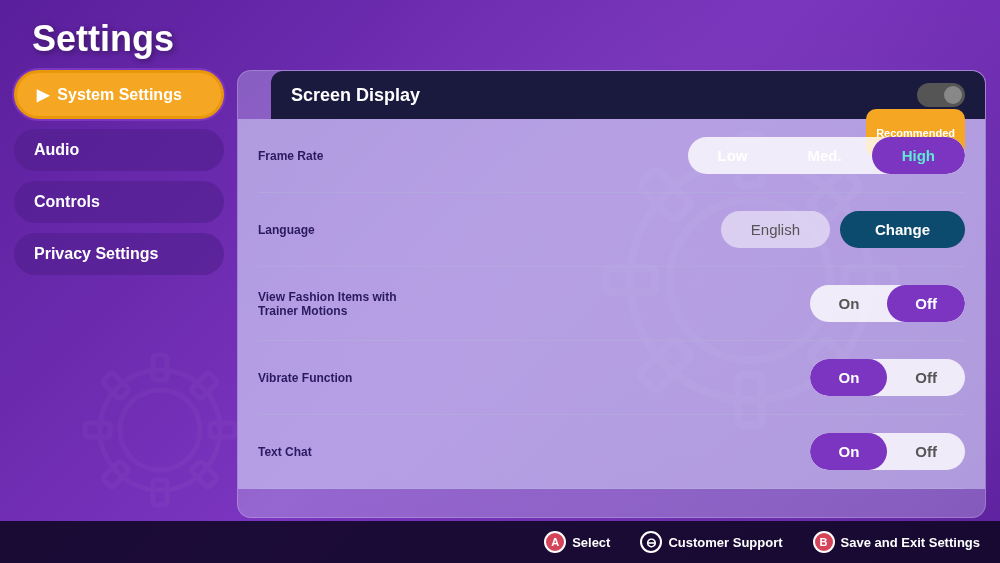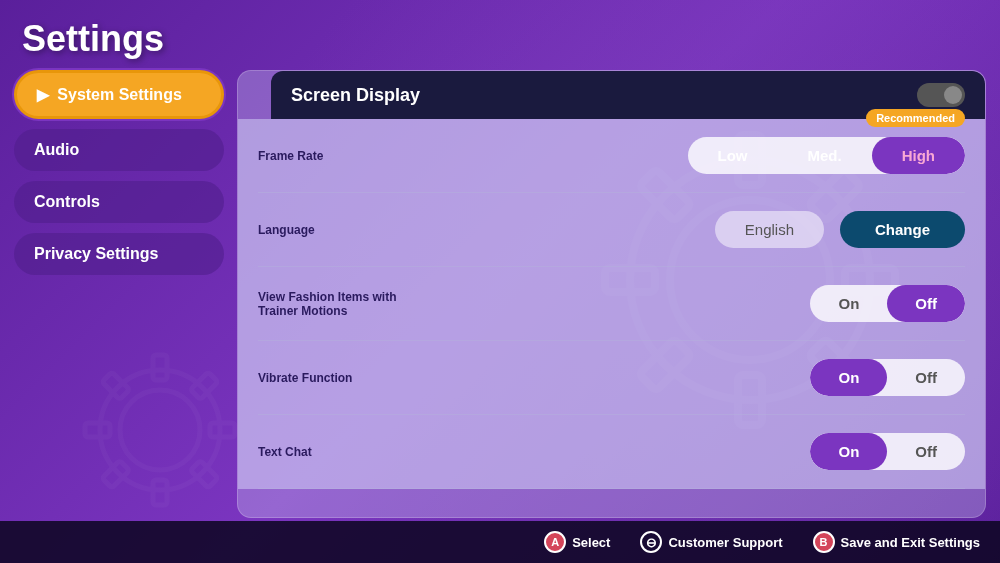--- a/index.html
+++ b/index.html
@@ -32,21 +32,21 @@
 
     .bg-gears svg {
       width: 100%;
       height: 100%;
     }
 
     
     .page-title {
       position: absolute;
       top: 18px;
-      left: 22px;
+      left: 32px;
       color: white;
       font-size: 36px;
       font-weight: bold;
       text-shadow: 2px 2px 6px rgba(0,0,0,0.4);
       z-index: 10;
     }
 
     
     .sidebar {
       position: absolute;
@@ -175,39 +175,39 @@
       color: #ffffff;
       cursor: pointer;
       background: transparent;
       border: none;
       border-radius: 30px;
       transition: all 0.2s;
     }
 
     .toggle-option.selected {
       background: #7b35c0;
-      color: #f9a8d4;
+      color: #5eead4;
       border-radius: 30px;
       text-align: center;
     }
 
     
     .recommended-container {
       position: relative;
     }
 
     .recommended-badge {
       position: absolute;
       top: -28px;
       right: 0;
       background: #f5a623;
       color: white;
       font-size: 11px;
       font-weight: bold;
-      padding: 3px 10px;
+      padding: 18px 10px;
       border-radius: 10px;
     }
 
     
     .language-display {
       background: rgba(255,255,255,0.5);
       border-radius: 30px;
       padding: 10px 30px;
       color: #555;
       font-size: 15px;
@@ -253,21 +253,21 @@
     .on-off-btn.selected-off {
       background: #7b35c0;
       color: white;
       border-radius: 30px;
     }
 
     
     .lang-control {
       display: flex;
       align-items: center;
-      gap: 6px;
+      gap: 0;
       justify-content: center;
     }
 
     
     .bottom-bar {
       position: absolute;
       bottom: 0;
       left: 0;
       right: 0;
       height: 42px;

